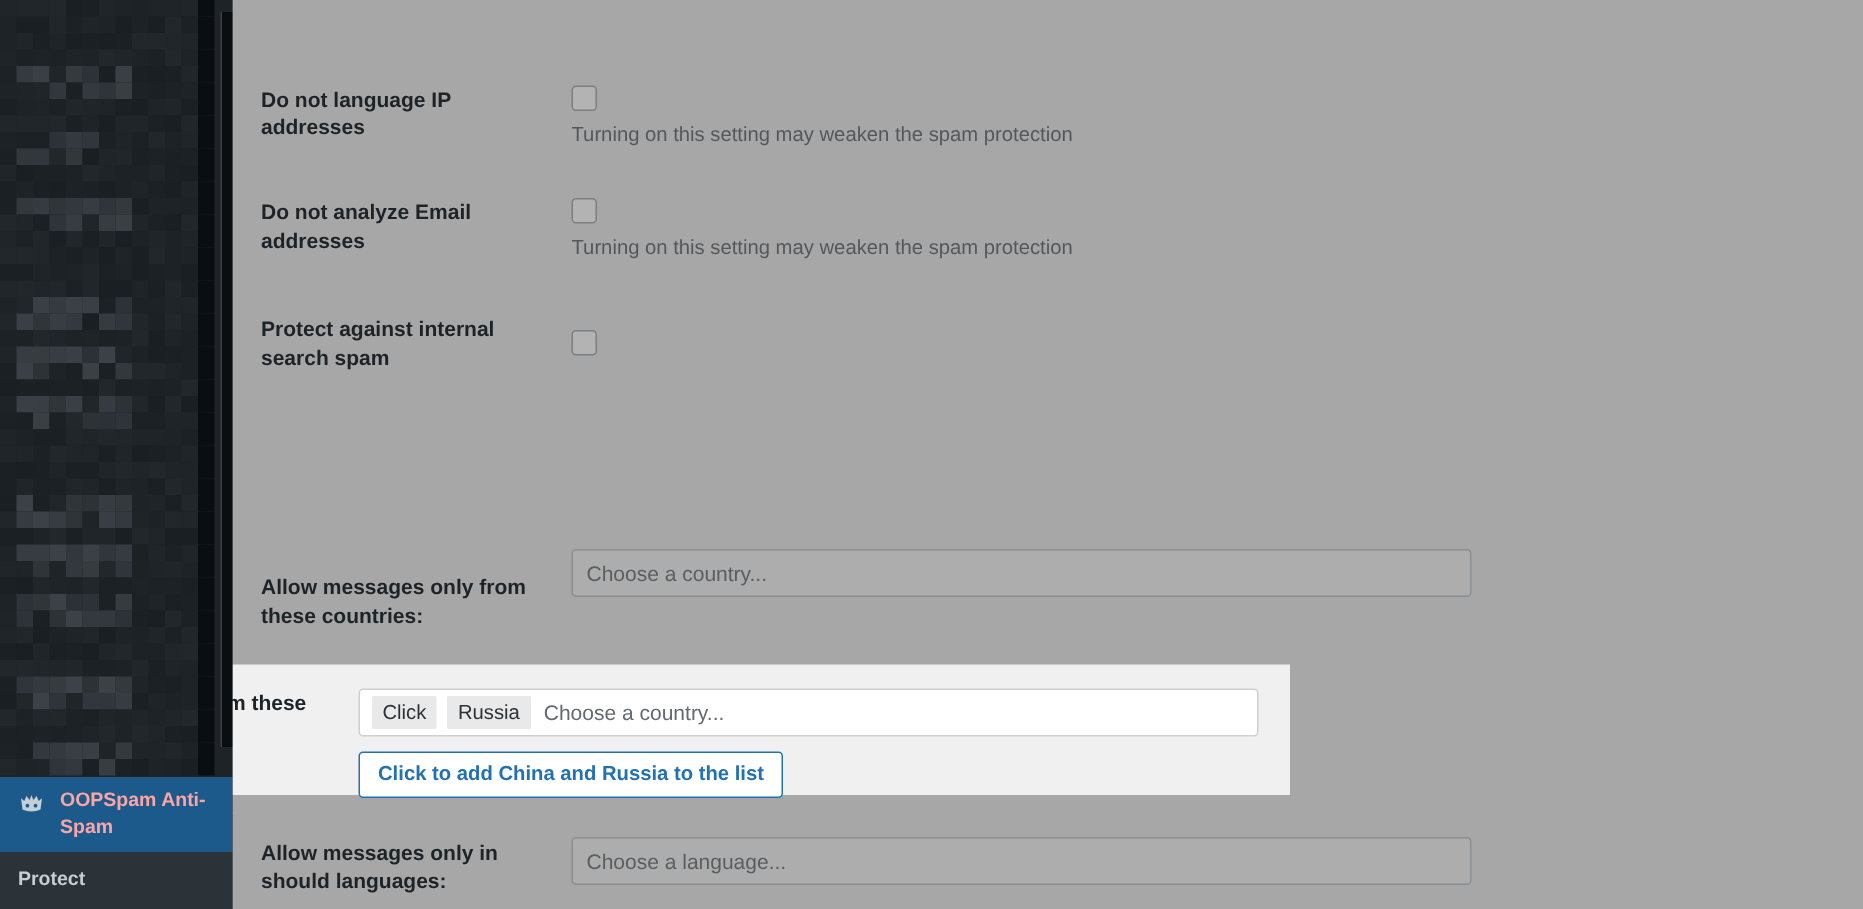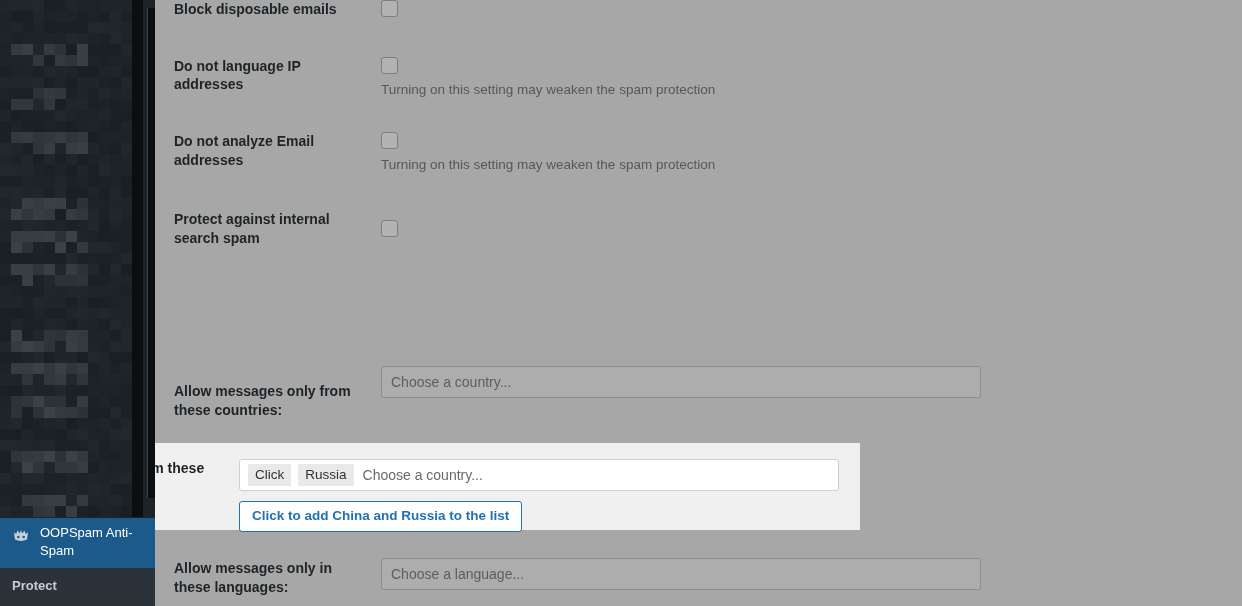--- a/index.html
+++ b/index.html
@@ -72,21 +72,22 @@
   .menu-item-active .menu-icon {
     width: 20px; height: 20px;
     margin-right: 9px;
     margin-top: 2px;
     flex: 0 0 20px;
     opacity: .85;
   }
   .menu-item-active .menu-label {
     display: block;
     max-width: 104px;
-    color: #ffffff;
+    color: #fca5a5;
+    font-weight: bold;
   }
   
   .menu-arrow {
     position: absolute;
     left: 155px;
     top: 533px;
     width: 0; height: 0;
     border-top: 9px solid transparent;
     border-bottom: 9px solid transparent;
     border-right: 9px solid #a7a7a7;
@@ -856,26 +857,20 @@
       <span class="menu-label">OOPSpam Anti-Spam</span>
     </div>
     <div class="menu-submenu">
       <span>Protect</span>
     </div>
   </div>
   <div class="menu-arrow"></div>
 
   <div id="content">
 
-    <div class="form-row" style="left:0; top:0; width:1087px;">
-      <div class="th">Block disposable emails</div>
-      <div class="td">
-        <span class="cb"></span>
-      </div>
-    </div>
 
     <div class="form-row" style="left:0; top:57px; width:1087px;">
       <div class="th">Do not language IP addresses</div>
       <div class="td">
         <span class="cb"></span>
         <div class="desc">Turning on this setting may weaken the spam protection</div>
       </div>
     </div>
 
     <div class="form-row" style="left:0; top:132px; width:1087px;">
@@ -899,21 +894,21 @@
     <div class="form-row" style="left:0; top:382px; width:1010px;justify-content:space-between;">
       <div class="th" style="line-height:19px;">Allow messages only from these countries:</div>
       <div class="td">
         <div class="select-box" style="margin-top:-16px;">
           <span>Choose a country...</span>
         </div>
       </div>
     </div>
 
     <div class="form-row" style="left:0; top:559px; width:1087px;">
-      <div class="th" style="line-height:19px;">Allow messages only in these languages:</div>
+      <div class="th" style="line-height:19px;">Allow messages only in should languages:</div>
       <div class="td">
         <div class="select-box" style="margin-top:-1px;">
           <span>Choose a language...</span>
         </div>
       </div>
     </div>
 
   </div>
 
   <div id="highlight-row">

